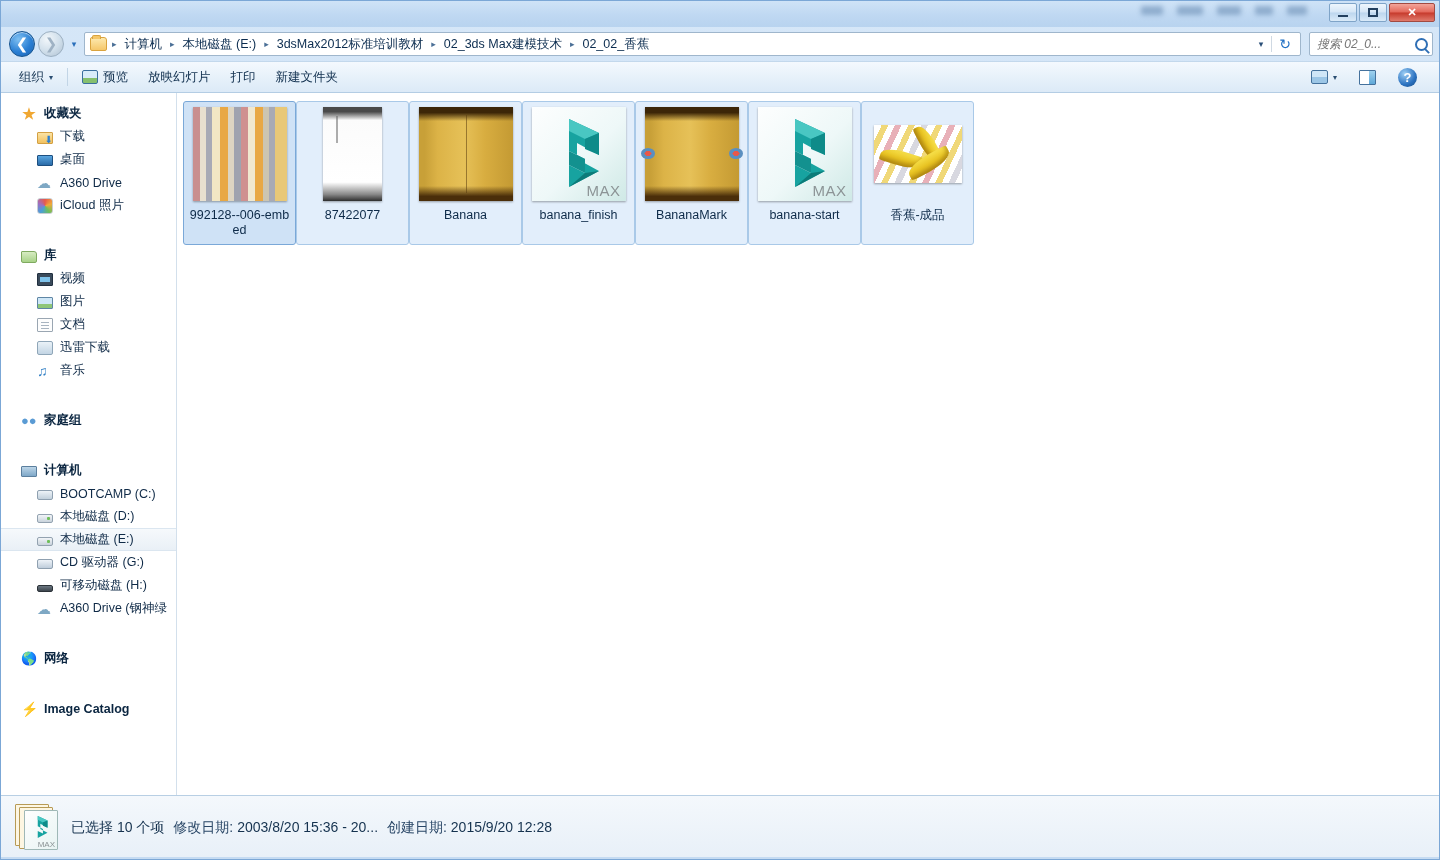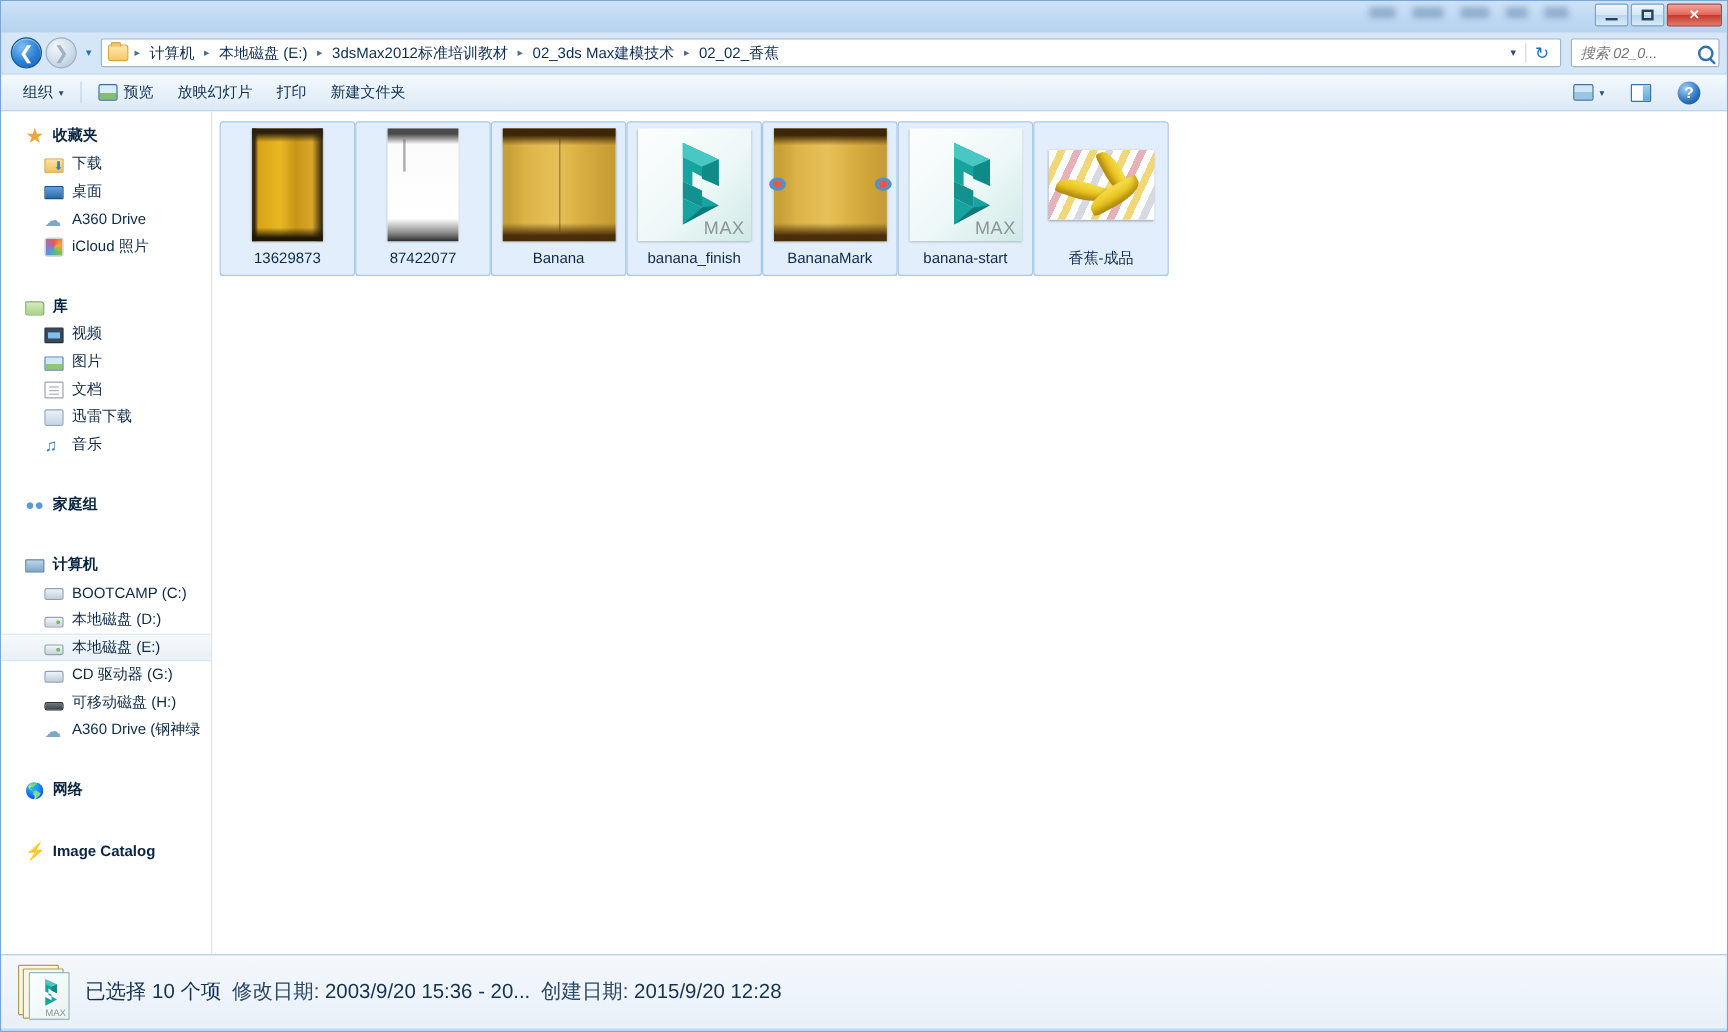--- a/index.html
+++ b/index.html
@@ -408,21 +408,21 @@
   }
   .st-icon .s1 { left:0; top:0; width:34px; height:42px; }
   .st-icon .s2 { left:4px; top:3px; width:34px; height:42px; }
   .st-icon .s3 {
     left:9px; top:6px; width:34px; height:40px;
     background: linear-gradient(135deg,#fefefe,#e8f4f3);
     border-color:#9fb8b6;
     overflow: hidden;
   }
   .st-icon .s3 .mx { position:absolute; right:2px; bottom:0px; font-size:8px; color:#8c9496; }
-  .st-text { font-size: 17px; color: #15324f; line-height: 20px; }
+  .st-text { font-size: 14px; color: #15324f; line-height: 20px; }
   .st-line1 { display: flex; gap: 9px; flex-wrap: wrap; }
   .st-line2 { padding-left: 56px; }
   .st-label { color: #2a4767; }
 </style>
 </head>
 <body>
 
 <div class="window">
 
   <div class="titlebar">
@@ -625,27 +625,27 @@
           <span class="nicon ic-cat">⚡</span>
           <span>Image Catalog</span>
         </div>
       </div>
 
     </div>
 
     <div class="content">
       <div class="tilegrid">
 
-
-        <div class="tile sel2">
+        <div class="tile sel">
           <div class="thumbwrap">
-            <div class="thumb th-13629873"></div>
+            <div class="thumb th-stripes"></div>
           </div>
-          <div class="tlabel">13629873</div>
-        </div>
+          <div class="tlabel">992128--006-embed</div>
+        </div>
+
 
         <div class="tile sel2">
           <div class="thumbwrap">
             <div class="thumb th-87422077"></div>
           </div>
           <div class="tlabel">87422077</div>
         </div>
 
         <div class="tile sel2">
           <div class="thumbwrap">
@@ -721,21 +721,21 @@
           <polygon points="60,20 60,42 46,36 46,26" fill="#0e8b89"></polygon>
         </svg>
         <span class="mx">MAX</span>
       </span>
     </div>
     <div class="st-text">
       <div class="st-line1">
         <span>已选择 10 个项</span>
         <span>
           <span class="st-label">修改日期:</span>
-          <span>2003/9/20 15:36 - 20...</span>
+          <span>2003/8/20 15:36 - 20...</span>
         </span>
         <span>
           <span class="st-label">创建日期:</span>
           <span>2015/9/20 12:28</span>
         </span>
       </div>
     </div>
   </div>
 
 </div>

